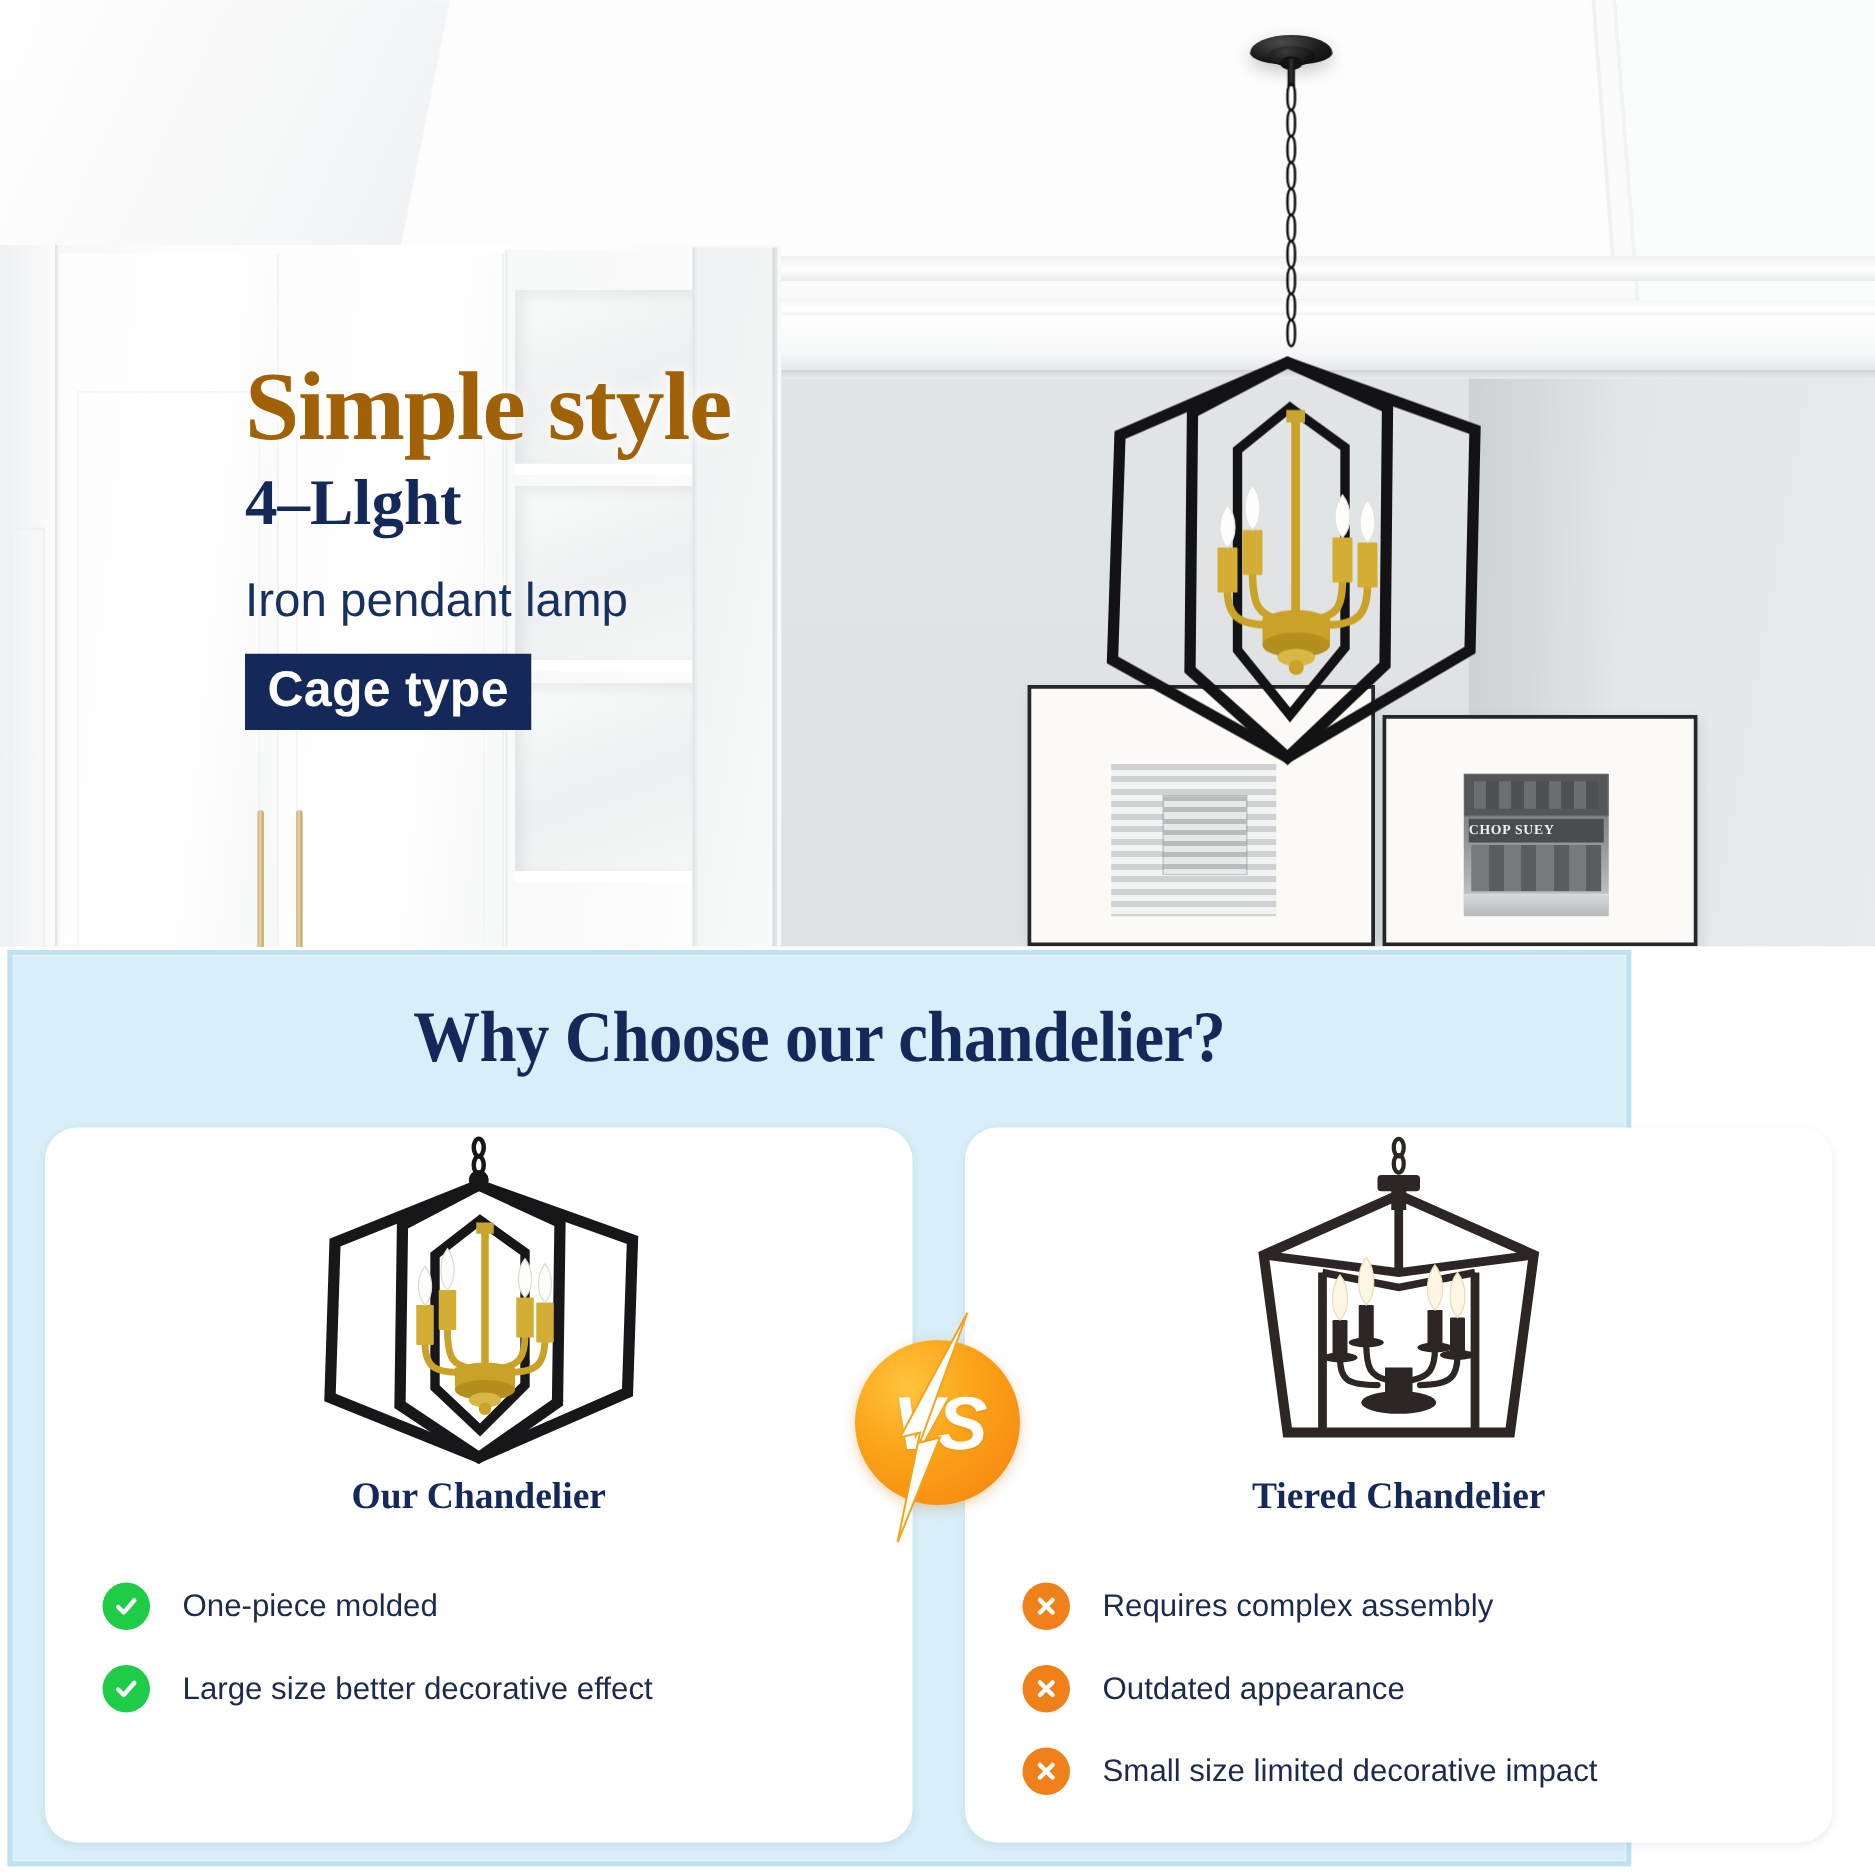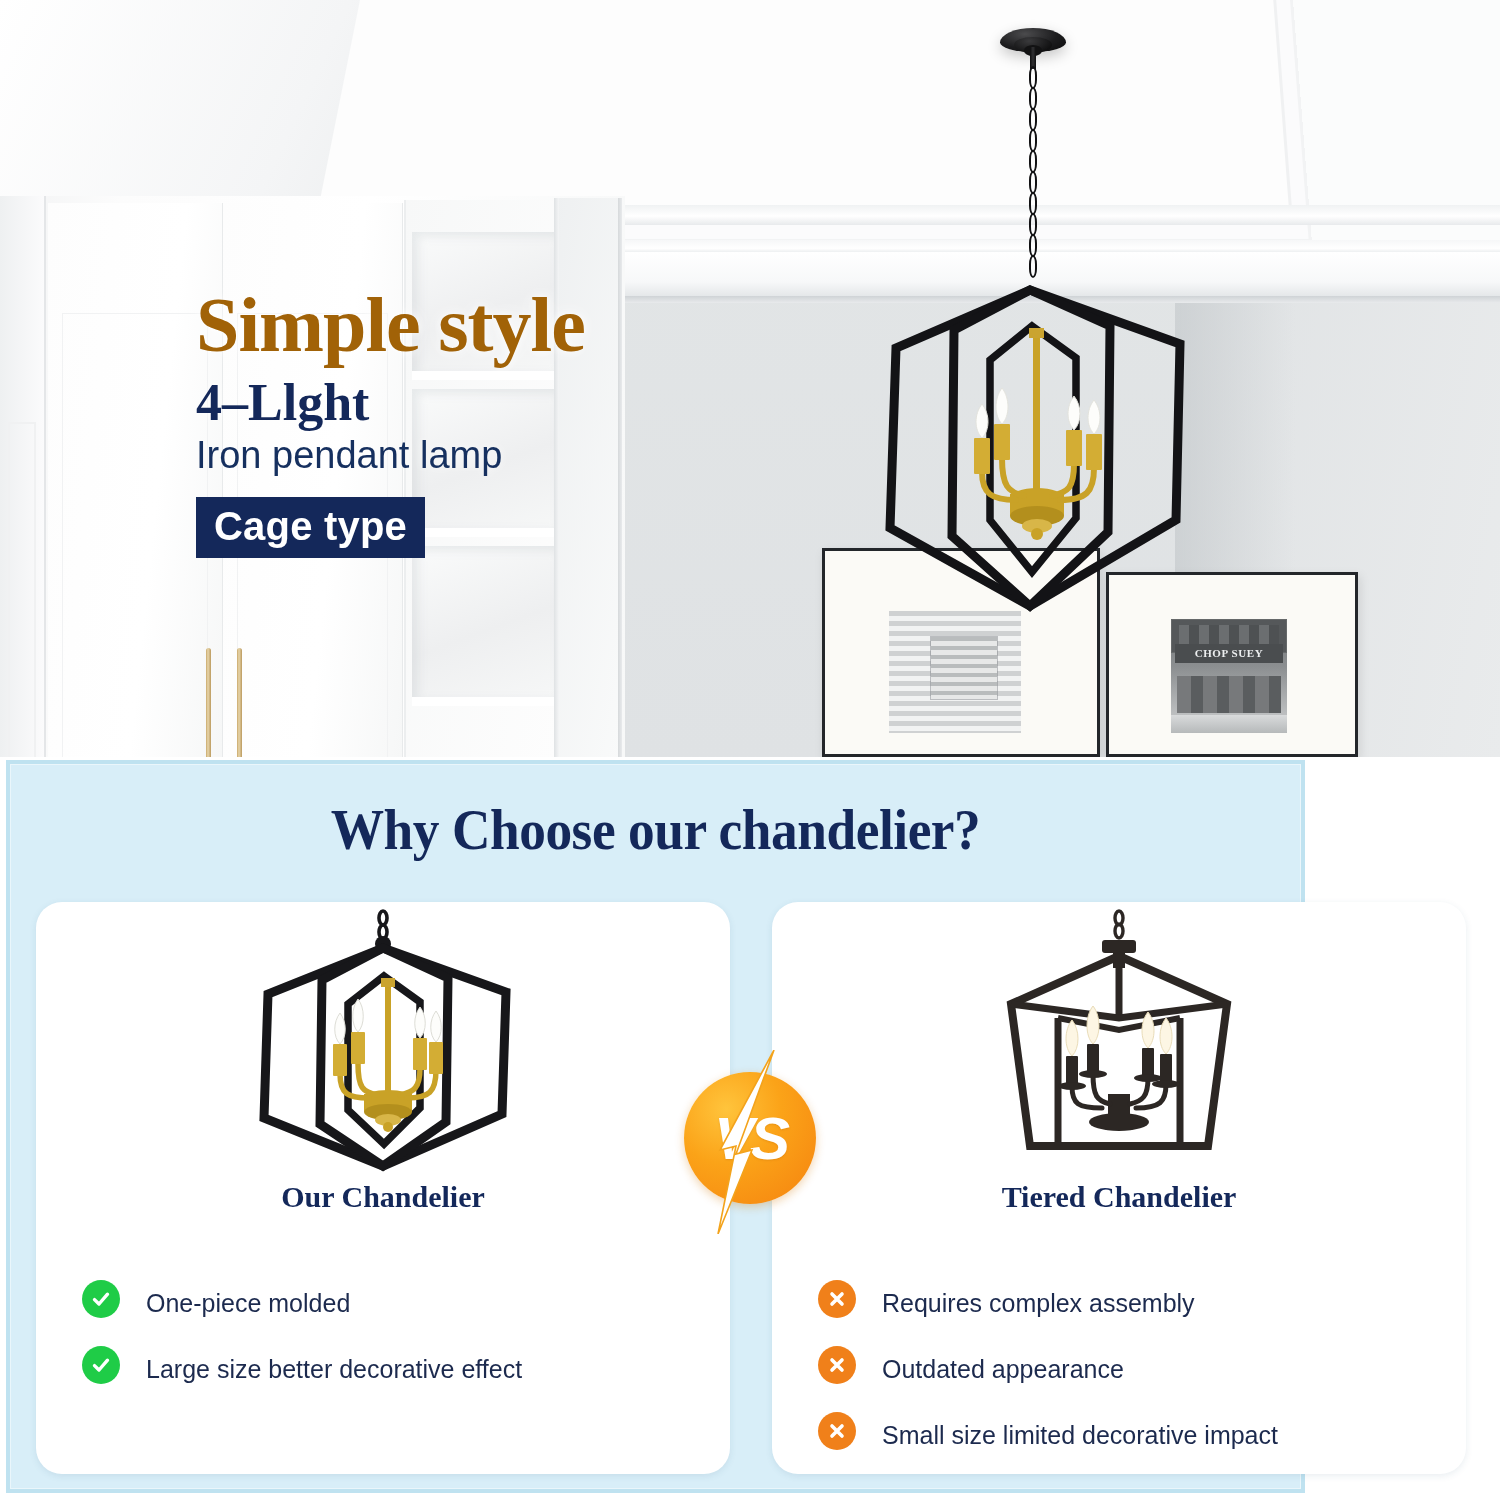--- a/index.html
+++ b/index.html
@@ -143,23 +143,23 @@
   .shop-top{
     position:absolute; left:0; top:0; width:100%; height:34px;
     background:#55585a;
     box-shadow:inset 0 0 0 1px rgba(255,255,255,.10);
   }
   .shop-top:after{
     content:""; position:absolute; left:8px; top:6px; right:8px; height:22px;
     background:repeating-linear-gradient(90deg,#6b6e70 0 10px,#4e5153 10px 20px);
   }
   .shop-sign{
-    position:absolute; left:4px; top:25px; right:4px; height:19px;
+    position:absolute; left:4px; top:36px; right:4px; height:19px;
     background:#4a4d4f; color:#eceeef; font-family:"Liberation Serif", serif;
-    font-size:11px; letter-spacing:.6px; text-align:center; line-height:19px;
+    font-size:11px; letter-spacing:.6px; line-height:19px;
     font-variant:small-caps; font-weight:700;
   }
   .shop-body{
     position:absolute; left:6px; top:57px; right:6px; bottom:20px;
     background:repeating-linear-gradient(90deg,#77797b 0 14px,#5a5d5f 14px 26px);
   }
   .shop-awn{
     position:absolute; left:0; bottom:0; width:100%; height:18px;
     background:linear-gradient(180deg,#d9dbdc,#b6b9ba);
   }
@@ -225,21 +225,21 @@
   .card-label{
     position:absolute; left:0; top:278px; width:100%;
     text-align:center;
     font-family:"Liberation Serif", serif;
     font-weight:700; font-size:30px; color:#14285a;
   }
   .bullets{
     position:absolute; left:46px; top:350px; right:22px;
   }
   .bullet{
-    display:flex; align-items:flex-end; height:66px;
+    display:flex; align-items:center; height:66px;
   }
   .bi{
     flex:0 0 auto; width:38px; height:38px; border-radius:50%;
     display:flex; align-items:center; justify-content:center;
     margin-right:26px;
   }
   .bi.ok{ background:#1fcc47; }
   .bi.no{ background:#f0801a; }
   .bi svg{ display:block; }
   .btext{
@@ -277,21 +277,21 @@
     text-shadow:0 0 10px rgba(255,255,255,.85), 0 0 22px rgba(255,255,255,.7);
   }
   .h-sub{
     font-family:"Liberation Serif", serif;
     font-weight:700; font-size:52px; color:#14285a; line-height:1.12;
     margin-top:10px;
     text-shadow:0 0 10px rgba(255,255,255,.8);
   }
   .h-desc{
     font-family:"Liberation Sans", sans-serif;
-    font-weight:400; font-size:38px; color:#16305f; margin-top:2px;
+    font-weight:400; font-size:38px; color:#16305f; margin-top:28px;
     text-shadow:0 0 10px rgba(255,255,255,.8);
   }
   .h-badge{
     display:inline-block; margin-top:20px;
     background:#14285a; color:#ffffff;
     font-weight:700; font-size:40px; padding:7px 18px 9px 18px;
     letter-spacing:.2px;
   }
 </style>
 </head>

